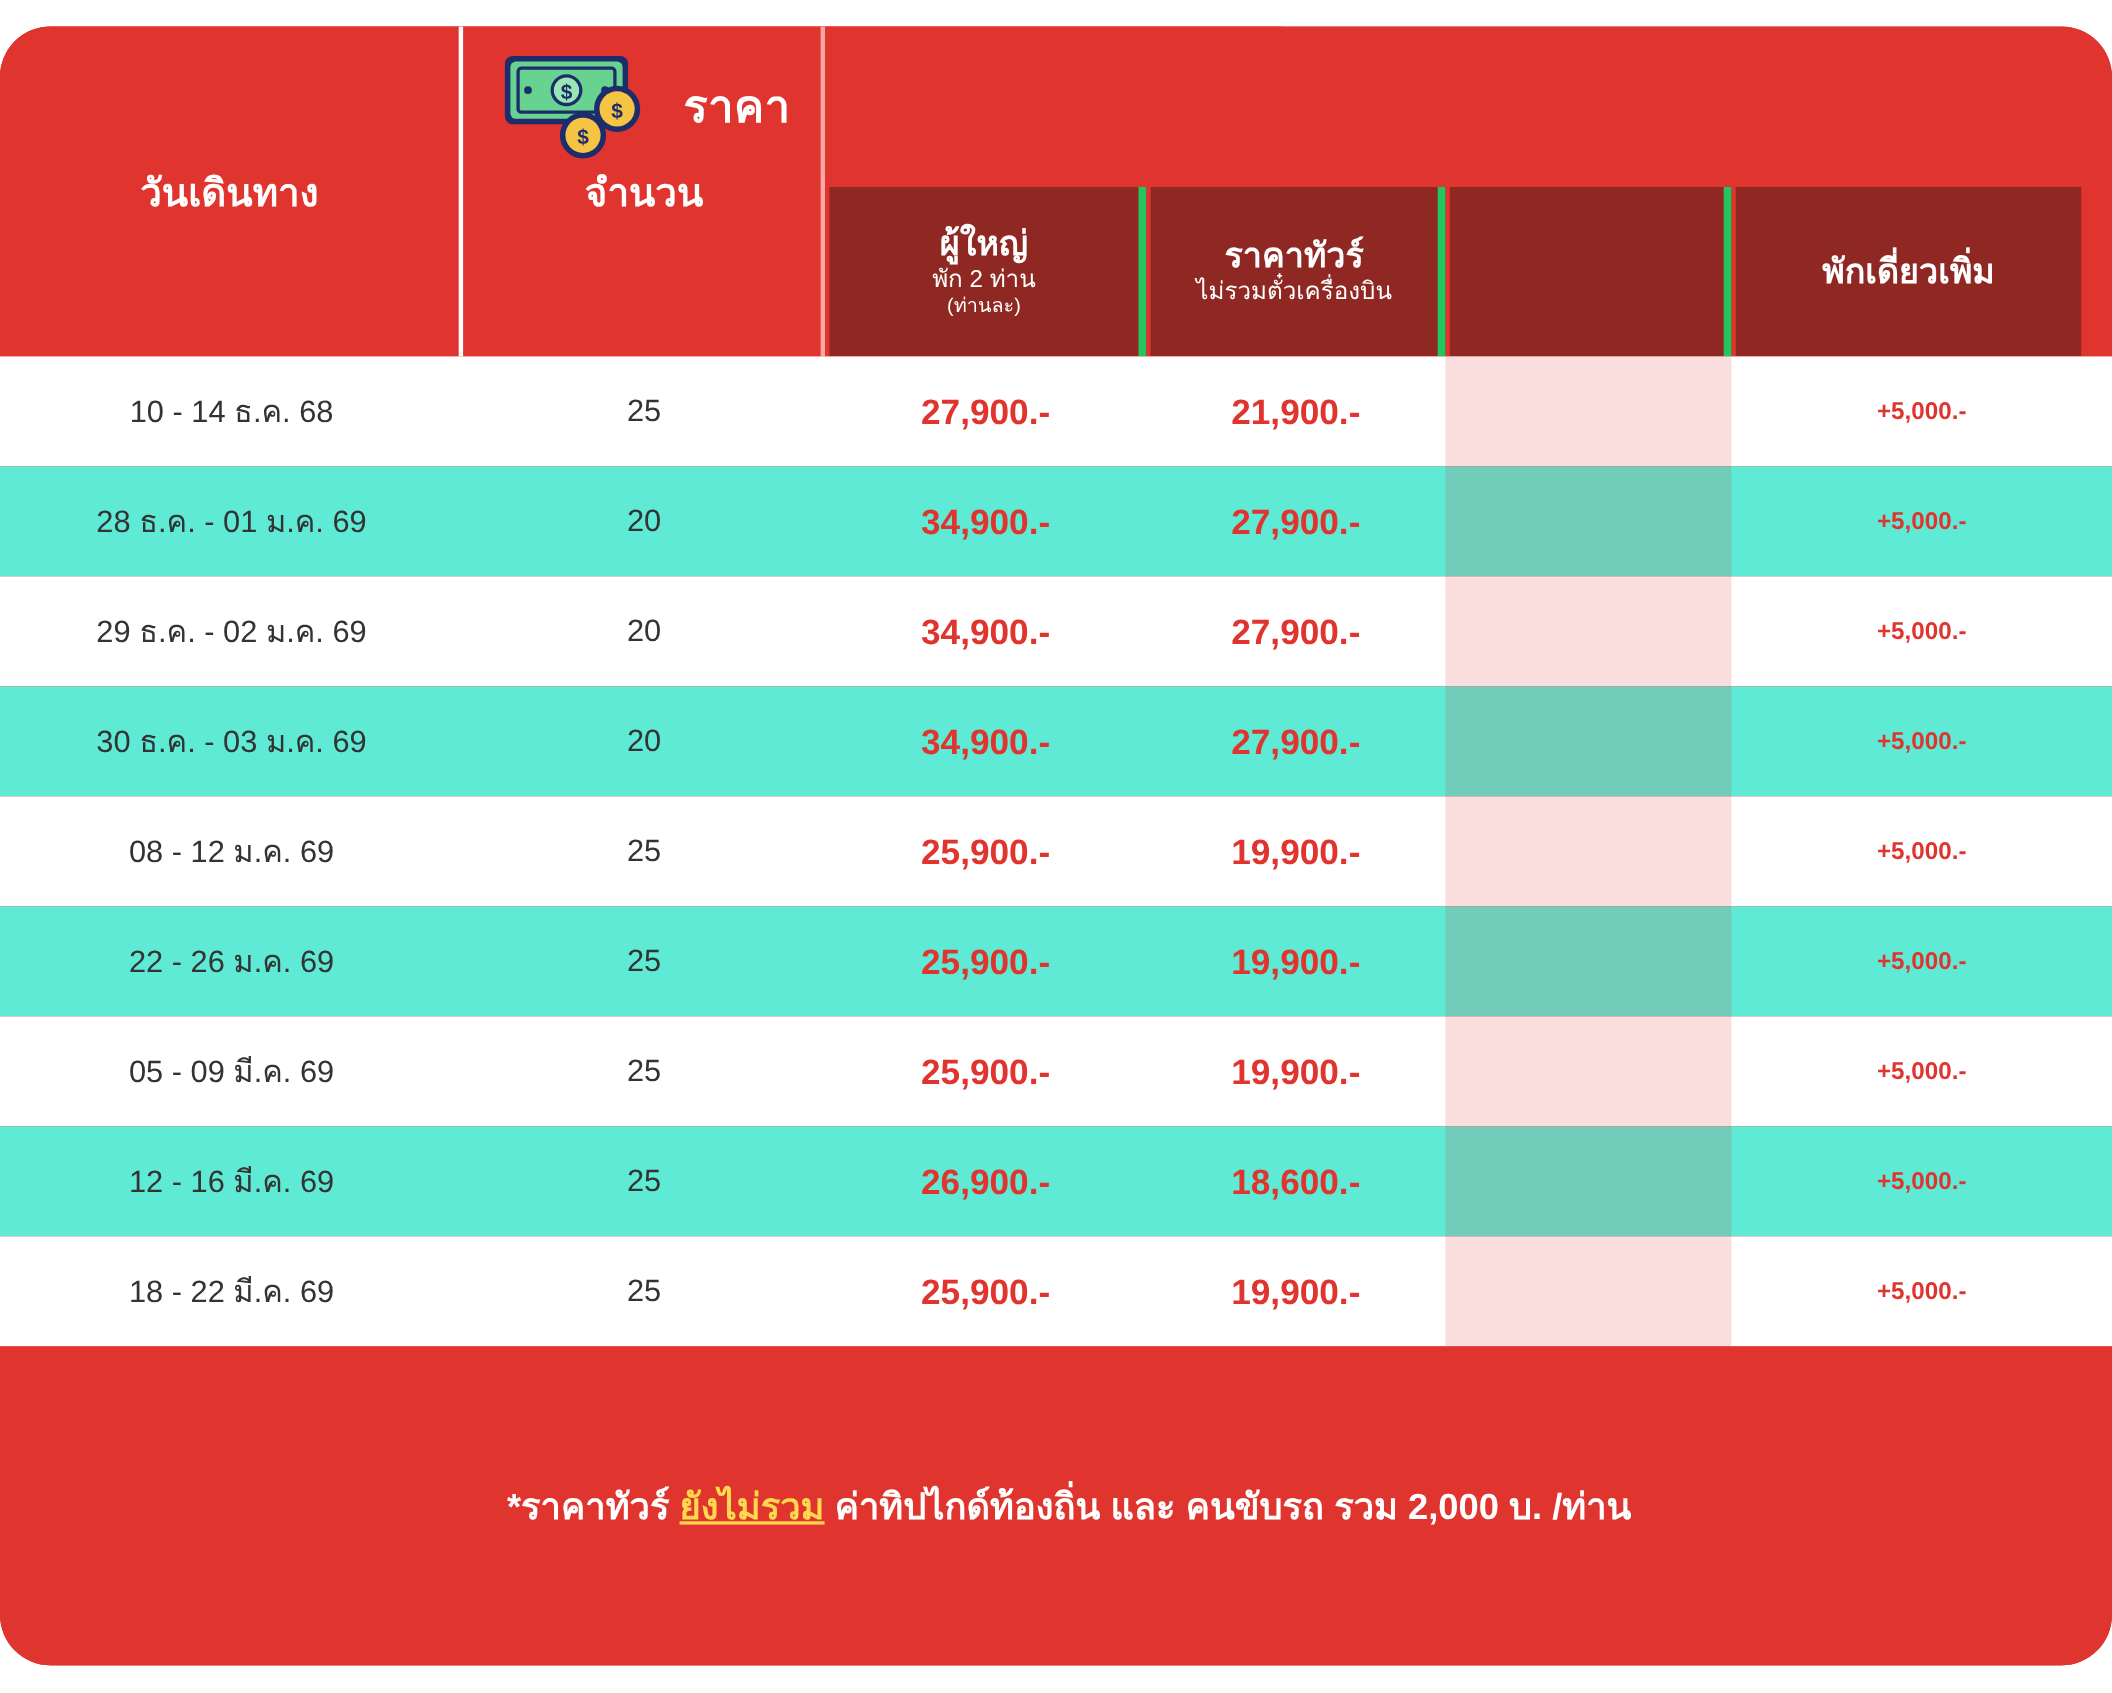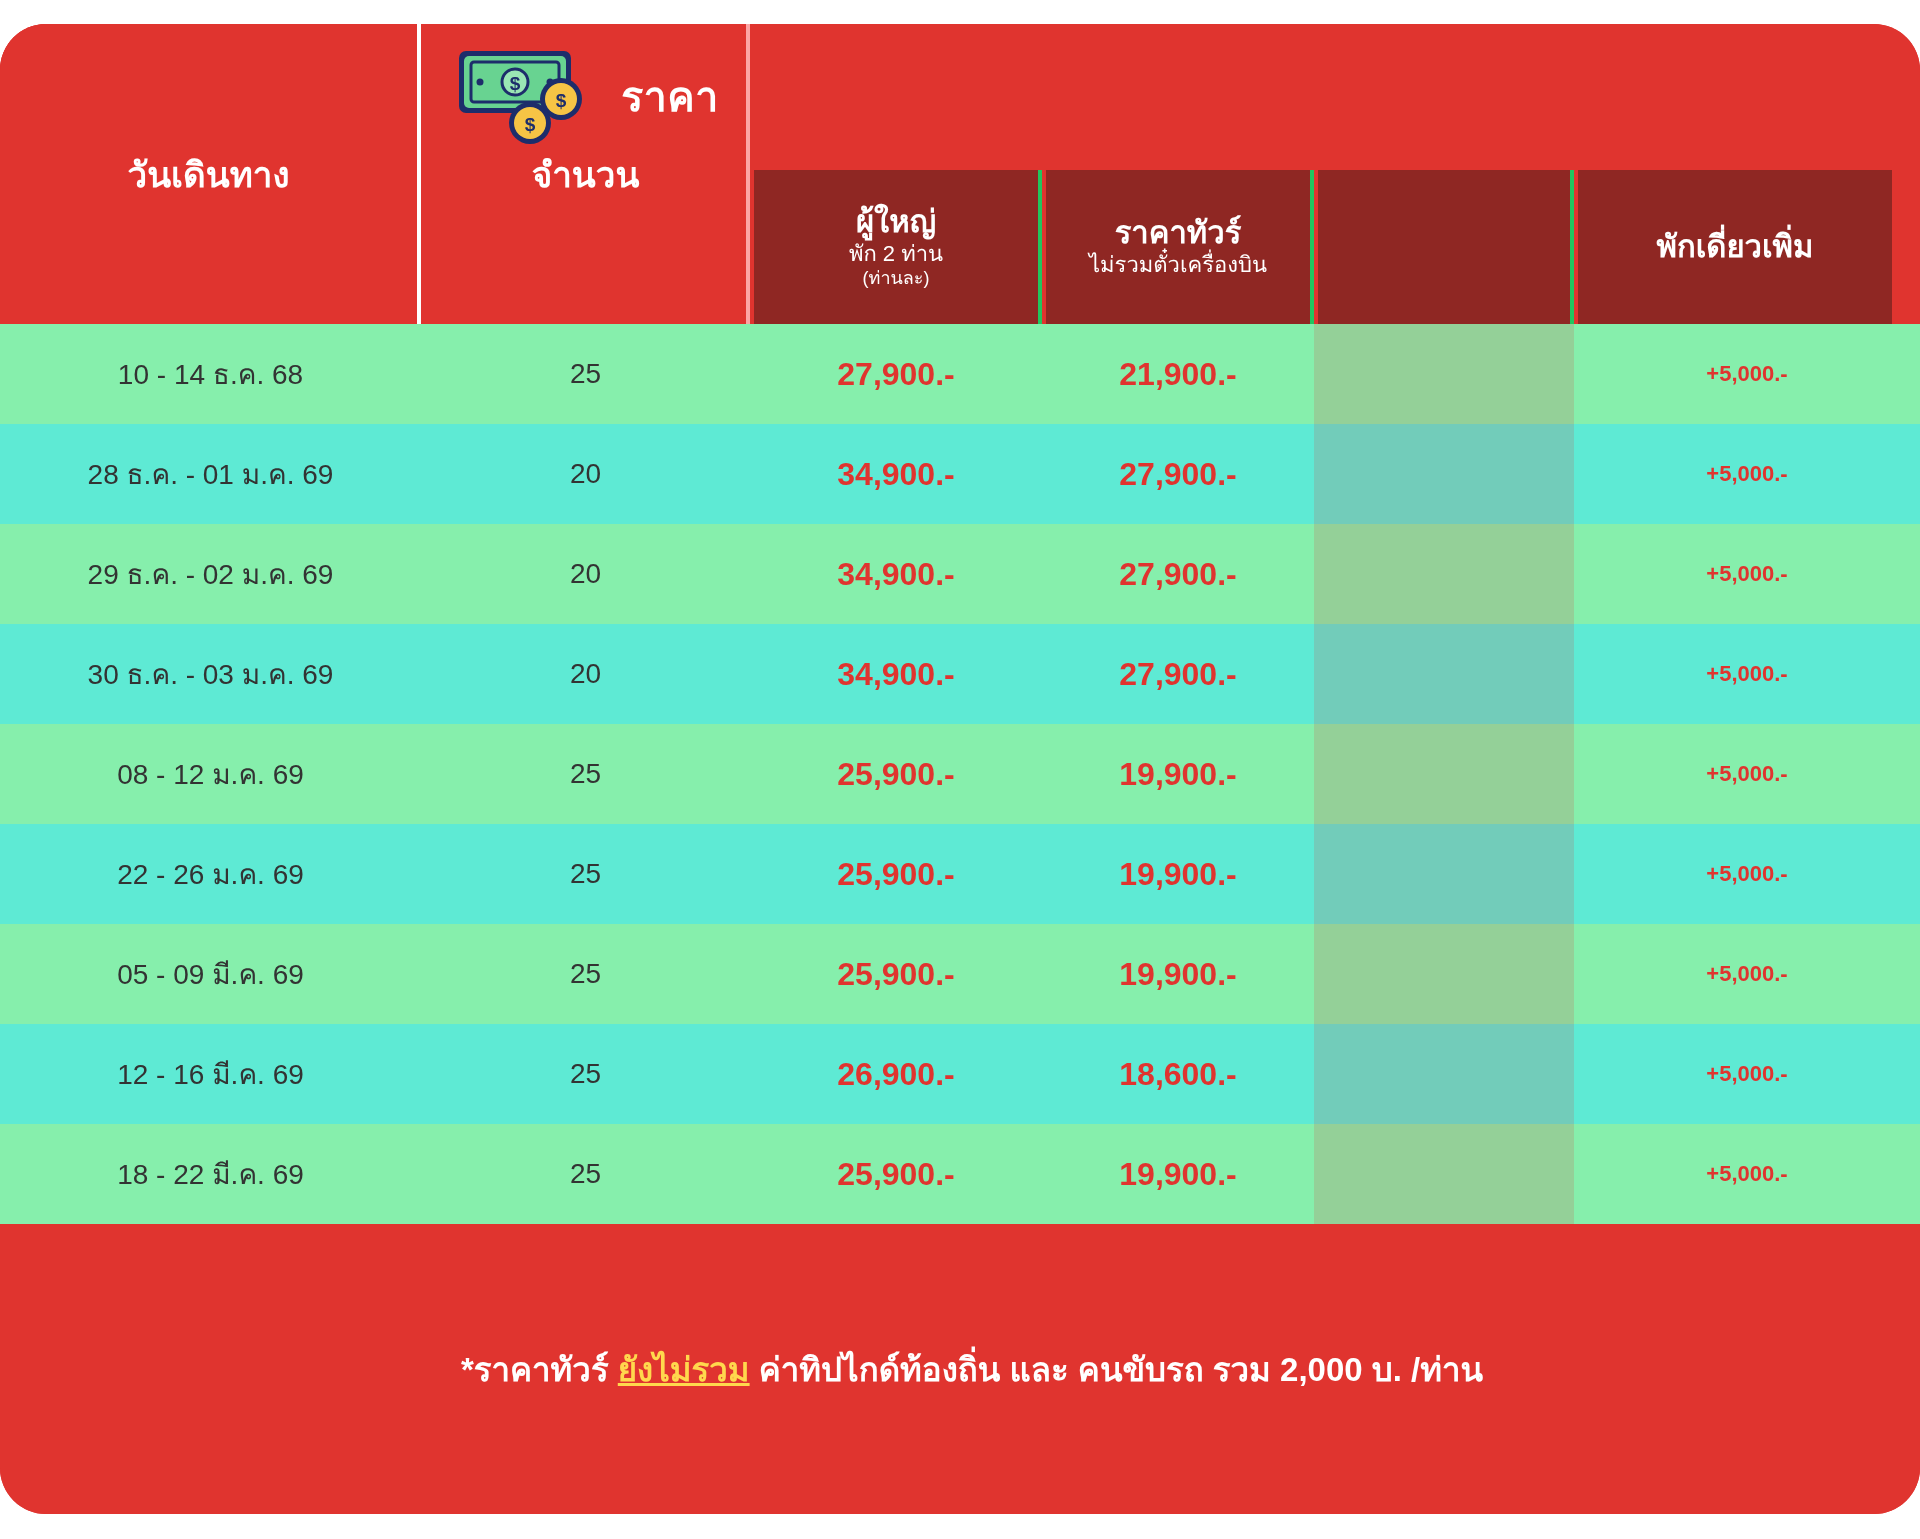--- a/index.html
+++ b/index.html
@@ -89,21 +89,21 @@
     position: absolute;
     top: 146px;
     height: 154px;
     background: #8f2723;
     box-sizing: border-box;
     display: flex;
     flex-direction: column;
     align-items: center;
     justify-content: center;
     color: #ffffff;
-    border-right: 4px solid #22c55e;
+    border-right: 7px solid #22c55e;
     text-align: center;
     padding: 0 6px;
   }
   .sub-hdr .main {
     font-size: 31px;
     font-weight: bold;
     line-height: 1.15;
   }
   .sub-hdr .small {
     font-size: 22px;
@@ -127,21 +127,21 @@
     top: 300px;
     width: 1920px;
     height: 900px;
   }
   .row {
     display: flex;
     height: 100px;
     width: 1920px;
     box-sizing: border-box;
   }
-  .row.odd  { background: #86efac; justify-content: center; }
+  .row.odd  { background: #ffffff; justify-content: center; }
   .row.even { background: #5eead4; }
   .cell {
     box-sizing: border-box;
     display: flex;
     align-items: center;
     justify-content: center;
     text-align: center;
     color: #333333;
   }
   .c-date { width: 421px; font-size: 28px; }

